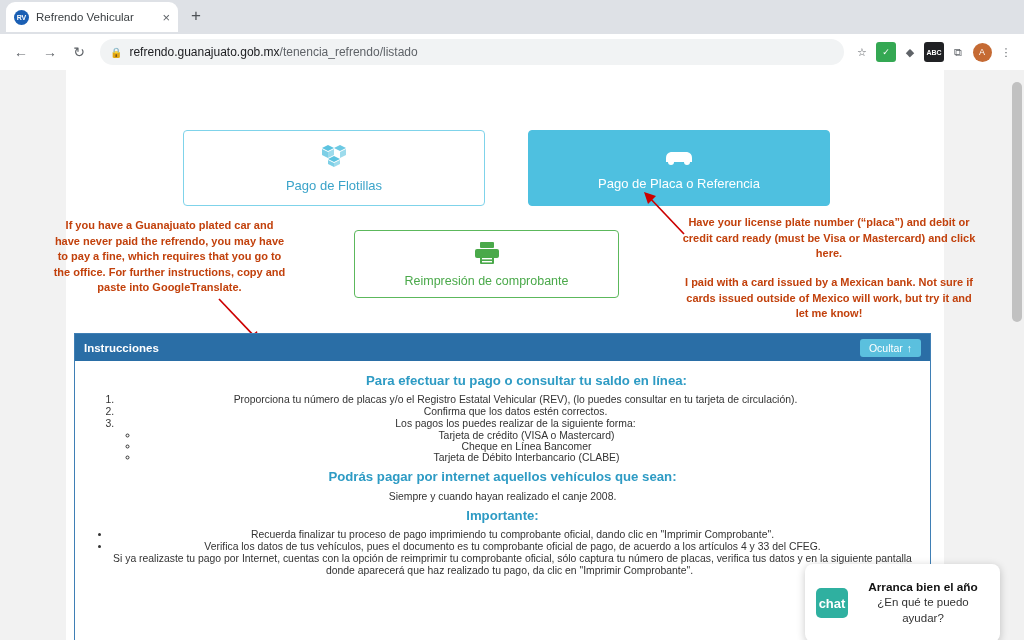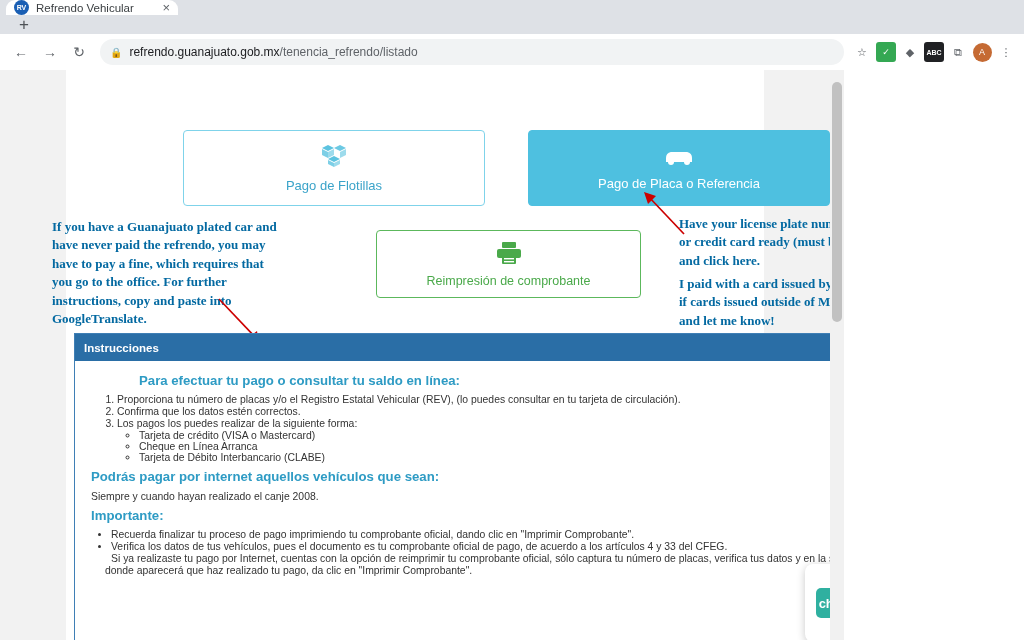--- a/index.html
+++ b/index.html
@@ -7,22 +7,22 @@
     margin: 0; padding: 0;
     width: 1024px; height: 640px;
     overflow: hidden;
     font-family: "Liberation Sans", sans-serif;
     background: #ffffff;
   }
 
   
   .chrome { width: 1024px; background: #dee1e6; }
   .tabstrip {
-    height: 34px; display: flex; align-items: flex-start;
-    padding-left: 6px; gap: 0; flex-direction: column;
+    height: 34px; display: flex; align-items: center;
+    padding-left: 6px; gap: 0;
   }
   .tab {
     height: 30px; width: 172px; background: #ffffff;
     border-radius: 9px 9px 0 0; display: flex; align-items: center;
     padding: 0 8px; gap: 7px; font-size: 11.5px; color: #3c4043;
     position: relative;
   }
   .favicon {
     width: 15px; height: 15px; border-radius: 50%;
     background: #1a5fb4; flex: none;
@@ -64,22 +64,22 @@
   .ext.green { background:#34a853; color:#fff; border-radius:3px; font-size:9px; }
   .ext.dark { background:#202124; color:#fff; border-radius:3px; font-size:7px; font-weight:bold;}
   .avatar-btn {
     width: 19px; height: 19px; border-radius: 50%;
     background: #c56a33; display: flex; align-items: center;
     justify-content: center; color: #fff; font-size: 9px;
   }
 
   
   .viewport {
-    position: relative; width: 844px; height: 570px;
-    background: #ffffff; overflow: hidden;
+    position: relative; width: 1024px; height: 570px;
+    background: #ffffff; overflow: hidden; text-align: center;
   }
   .page-bg {
     position: absolute; left: 0; top: 0; width: 1010px; height: 570px;
     background: #fff;
   }
   
   .side-left { position:absolute; left:0; top:0; width:66px; height:570px; background:#f2f2f2; }
   .side-right { position:absolute; right:14px; top:0; width:66px; height:570px; background:#f2f2f2; }
 
   
@@ -102,31 +102,31 @@
     left: 183px; top: 60px; width: 302px; height: 76px;
     border: 1px solid #7fd3ea; background: #fff;
   }
   .card-flotillas .card-label { color: #3aa3c9; font-size: 13px; }
   .card-placa {
     left: 528px; top: 60px; width: 302px; height: 76px;
     background: #4ec0e0; border: 1px solid #4ec0e0;
   }
   .card-placa .card-label { color: #fff; font-size: 13px; }
   .card-reimpresion {
-    left: 376px; top: 160px; width: 265px; height: 68px;
+    left: 354px; top: 160px; width: 265px; height: 68px;
     border: 1px solid #5cb85c; background: #fff;
   }
   .card-reimpresion .card-label { color: #4aa94a; font-size: 12.5px; }
   .card-icon { line-height: 1; }
 
   
   .annot {
-    position: absolute; color: #0369a1; font-weight: bold;
-    font-size: 13px; line-height: 1.42;
-    font-family: Liberation Serif, serif;
+    position: absolute; color: #c2410c; font-weight: bold;
+    font-size: 11px; line-height: 1.42;
+    font-family: Liberation Sans, sans-serif;
   }
   .annot-left { left: 52px; top: 148px; width: 235px; }
   .annot-right1 { left: 679px; top: 145px; width: 300px; }
   .annot-right2 { left: 679px; top: 205px; width: 300px; }
   .arrow { position: absolute; }
 
   
   .panel {
     position: absolute; left: 74px; top: 263px; width: 857px; height: 330px;
     background: #fff; border: 1px solid #3f7fb5;
@@ -279,21 +279,21 @@
     </div>
     <div class="panel-body">
       <div class="sec-head first">Para efectuar tu pago o consultar tu saldo en línea:</div>
       <ol class="steps">
         <li>Proporciona tu número de placas y/o el Registro Estatal Vehicular (REV), (lo puedes consultar en tu tarjeta de circulación).</li>
         <li>Confirma que los datos estén correctos.</li>
         <li>
           <span>Los pagos los puedes realizar de la siguiente forma:</span>
           <ul class="sub">
             <li>Tarjeta de crédito (VISA o Mastercard)</li>
-            <li>Cheque en Línea Arranca</li>
+            <li>Cheque en Línea Bancomer</li>
             <li>Tarjeta de Débito Interbancario (CLABE)</li>
           </ul>
         </li>
       </ol>
 
       <div class="sec-head">Podrás pagar por internet aquellos vehículos que sean:</div>
       <div class="plain">Siempre y cuando hayan realizado el canje 2008.</div>
 
       <div class="sec-head">Importante:</div>
       <ul class="bullets">

